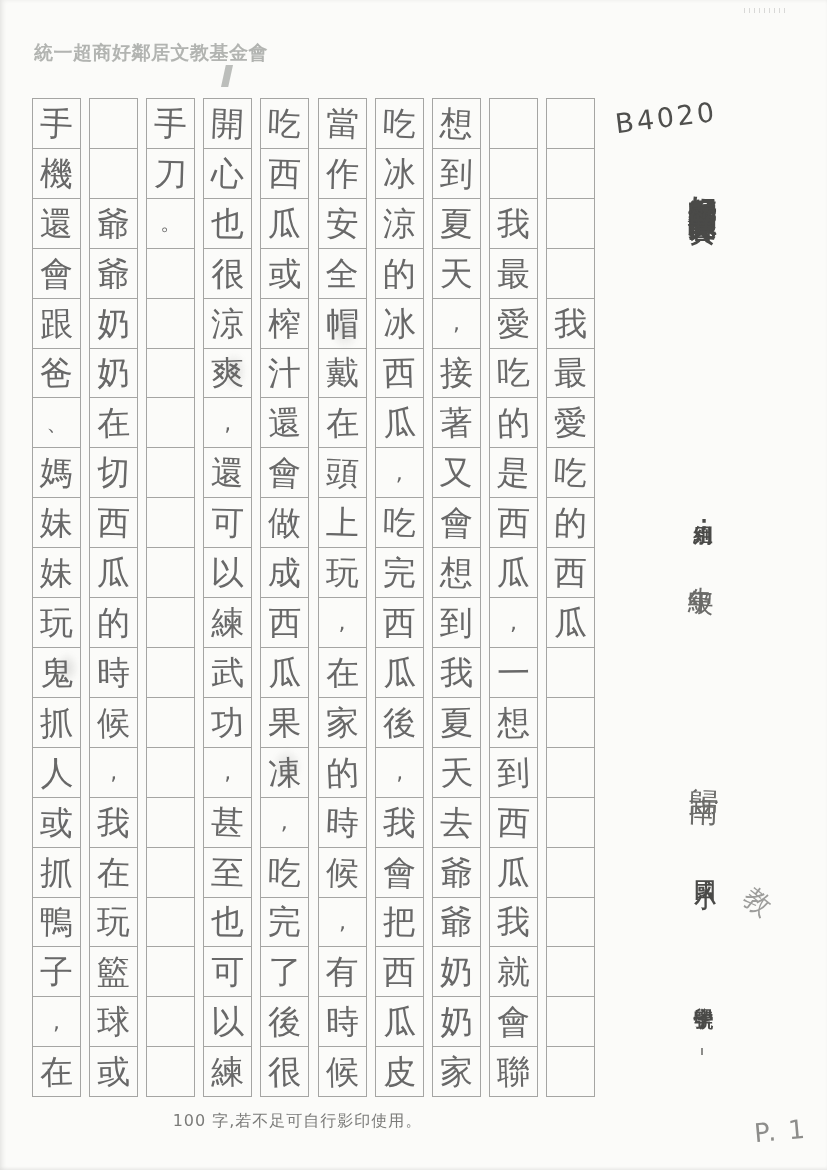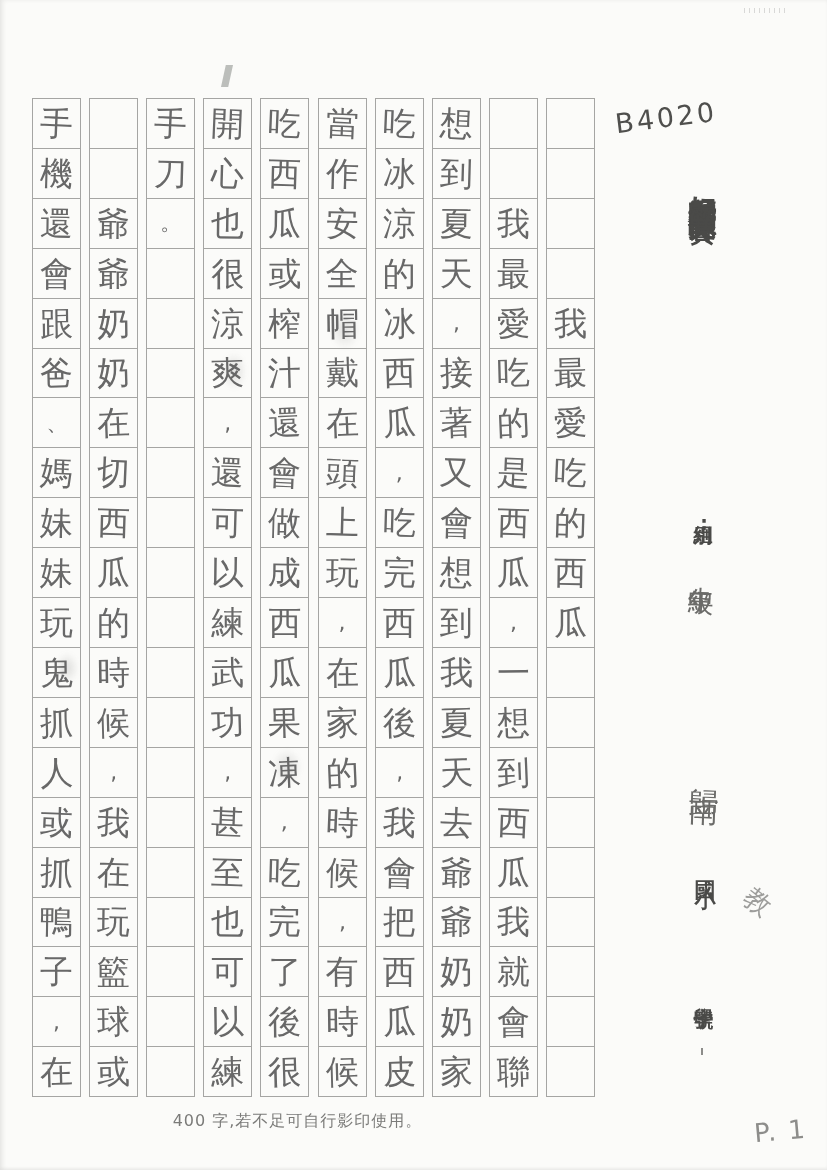--- a/index.html
+++ b/index.html
@@ -56,20 +56,21 @@
   .id-tick{position:absolute;left:701px;top:1048px;width:2px;height:7px;background:#8c8c8a;}
   
   .footer-note{position:absolute;left:0;top:1111px;width:595px;text-align:center;
     font-size:16px;color:#7b7b79;letter-spacing:1px;}
 </style>
 </head>
 <body>
 
 <div class="paper">
 
+  <div class="logo-cn">統一超商好鄰居文教基金會</div>
   <div class="logo-sliver"></div>
 
   <div class="scan-dashes"></div>
   <div class="smudge" style="left:330px;top:310px;width:30px;height:40px;"></div>
   <div class="smudge" style="left:221px;top:352px;width:26px;height:38px;"></div>
   <div class="smudge" style="left:272px;top:748px;width:30px;height:38px;"></div>
   <div class="smudge" style="left:55px;top:652px;width:24px;height:32px;"></div>
 
   <div class="anno-code hw-ink">B4020</div>
 
@@ -630,17 +631,17 @@
 
   <div class="contest-title v print">好鄰居愛閱讀徵文比賽</div>
   <div class="group-label v print">組別:</div>
   <div class="group-value v hw-pencil">中年級</div>
   <div class="school-value v hw-pencil">歸南</div>
   <div class="school-label v print">國小</div>
   <div class="teacher-mark">教</div>
   <div class="student-id-label v print">學號</div>
   <div class="id-tick"></div>
 
-  <div class="footer-note">400 字,若不足可自行影印使用。</div>
+  <div class="footer-note">100 字,若不足可自行影印使用。</div>
 
   <div class="page-number">P. 1</div>
 
 </div>
 
 </body></html>

